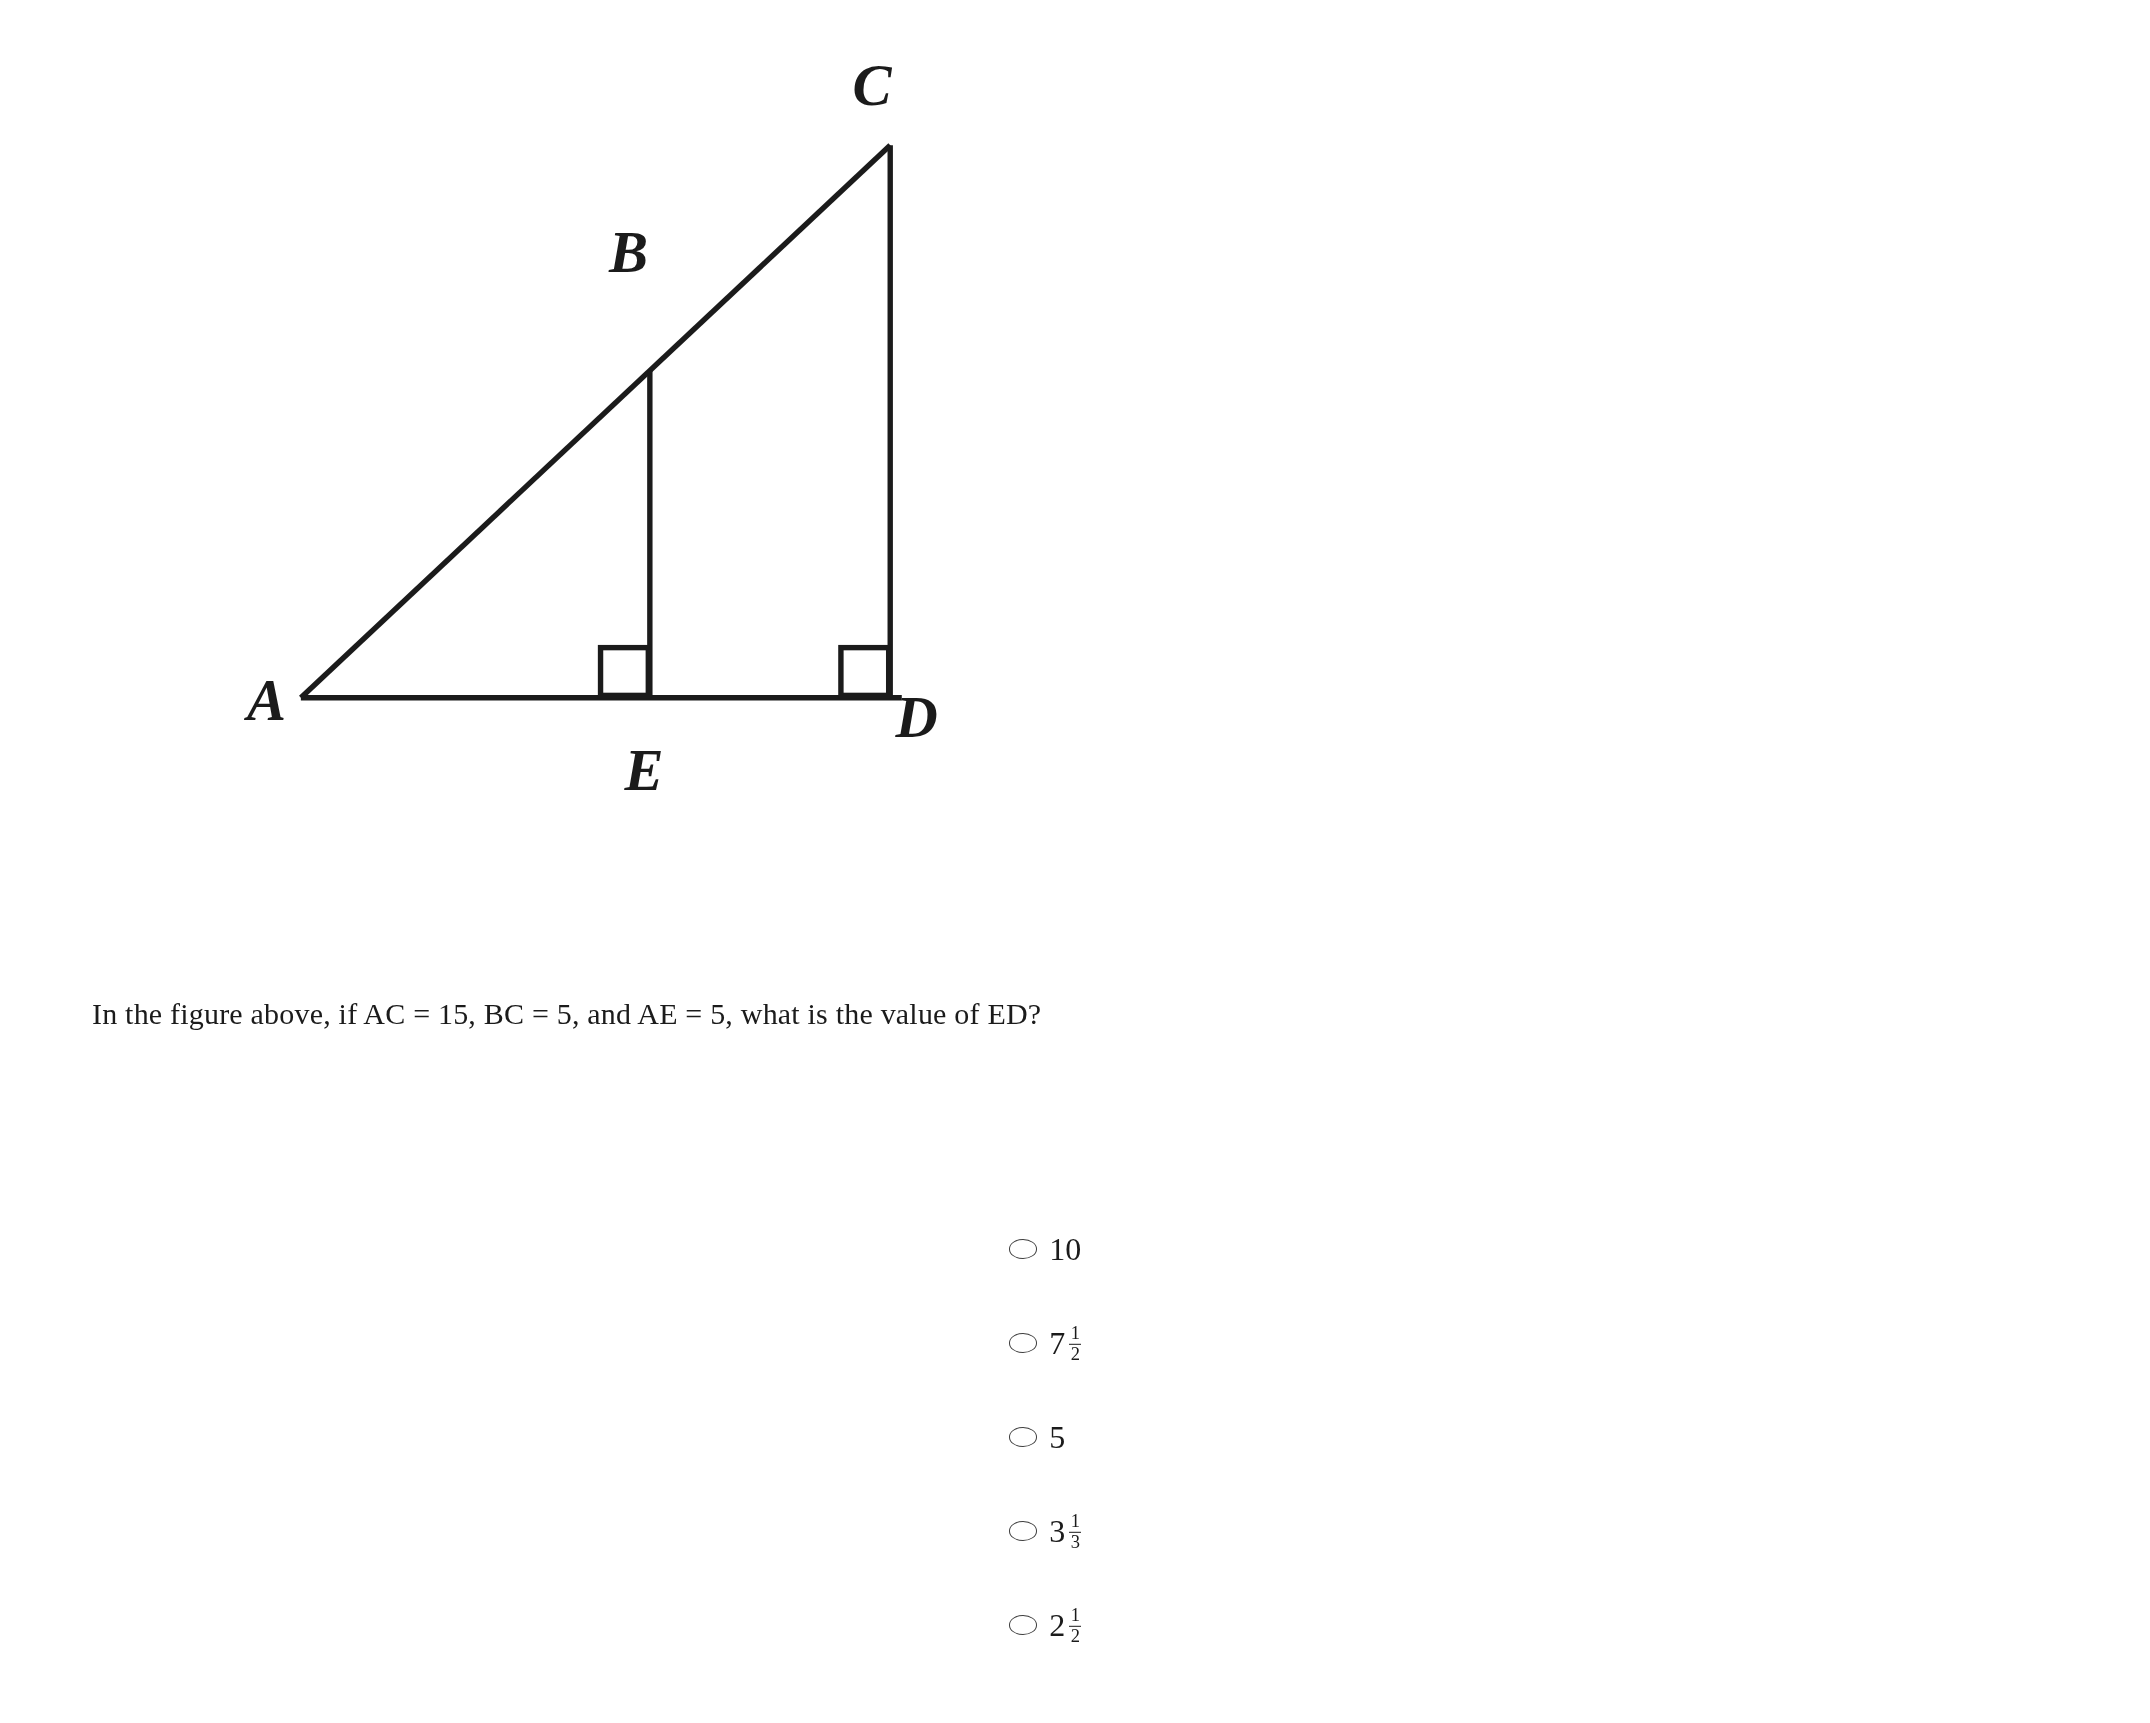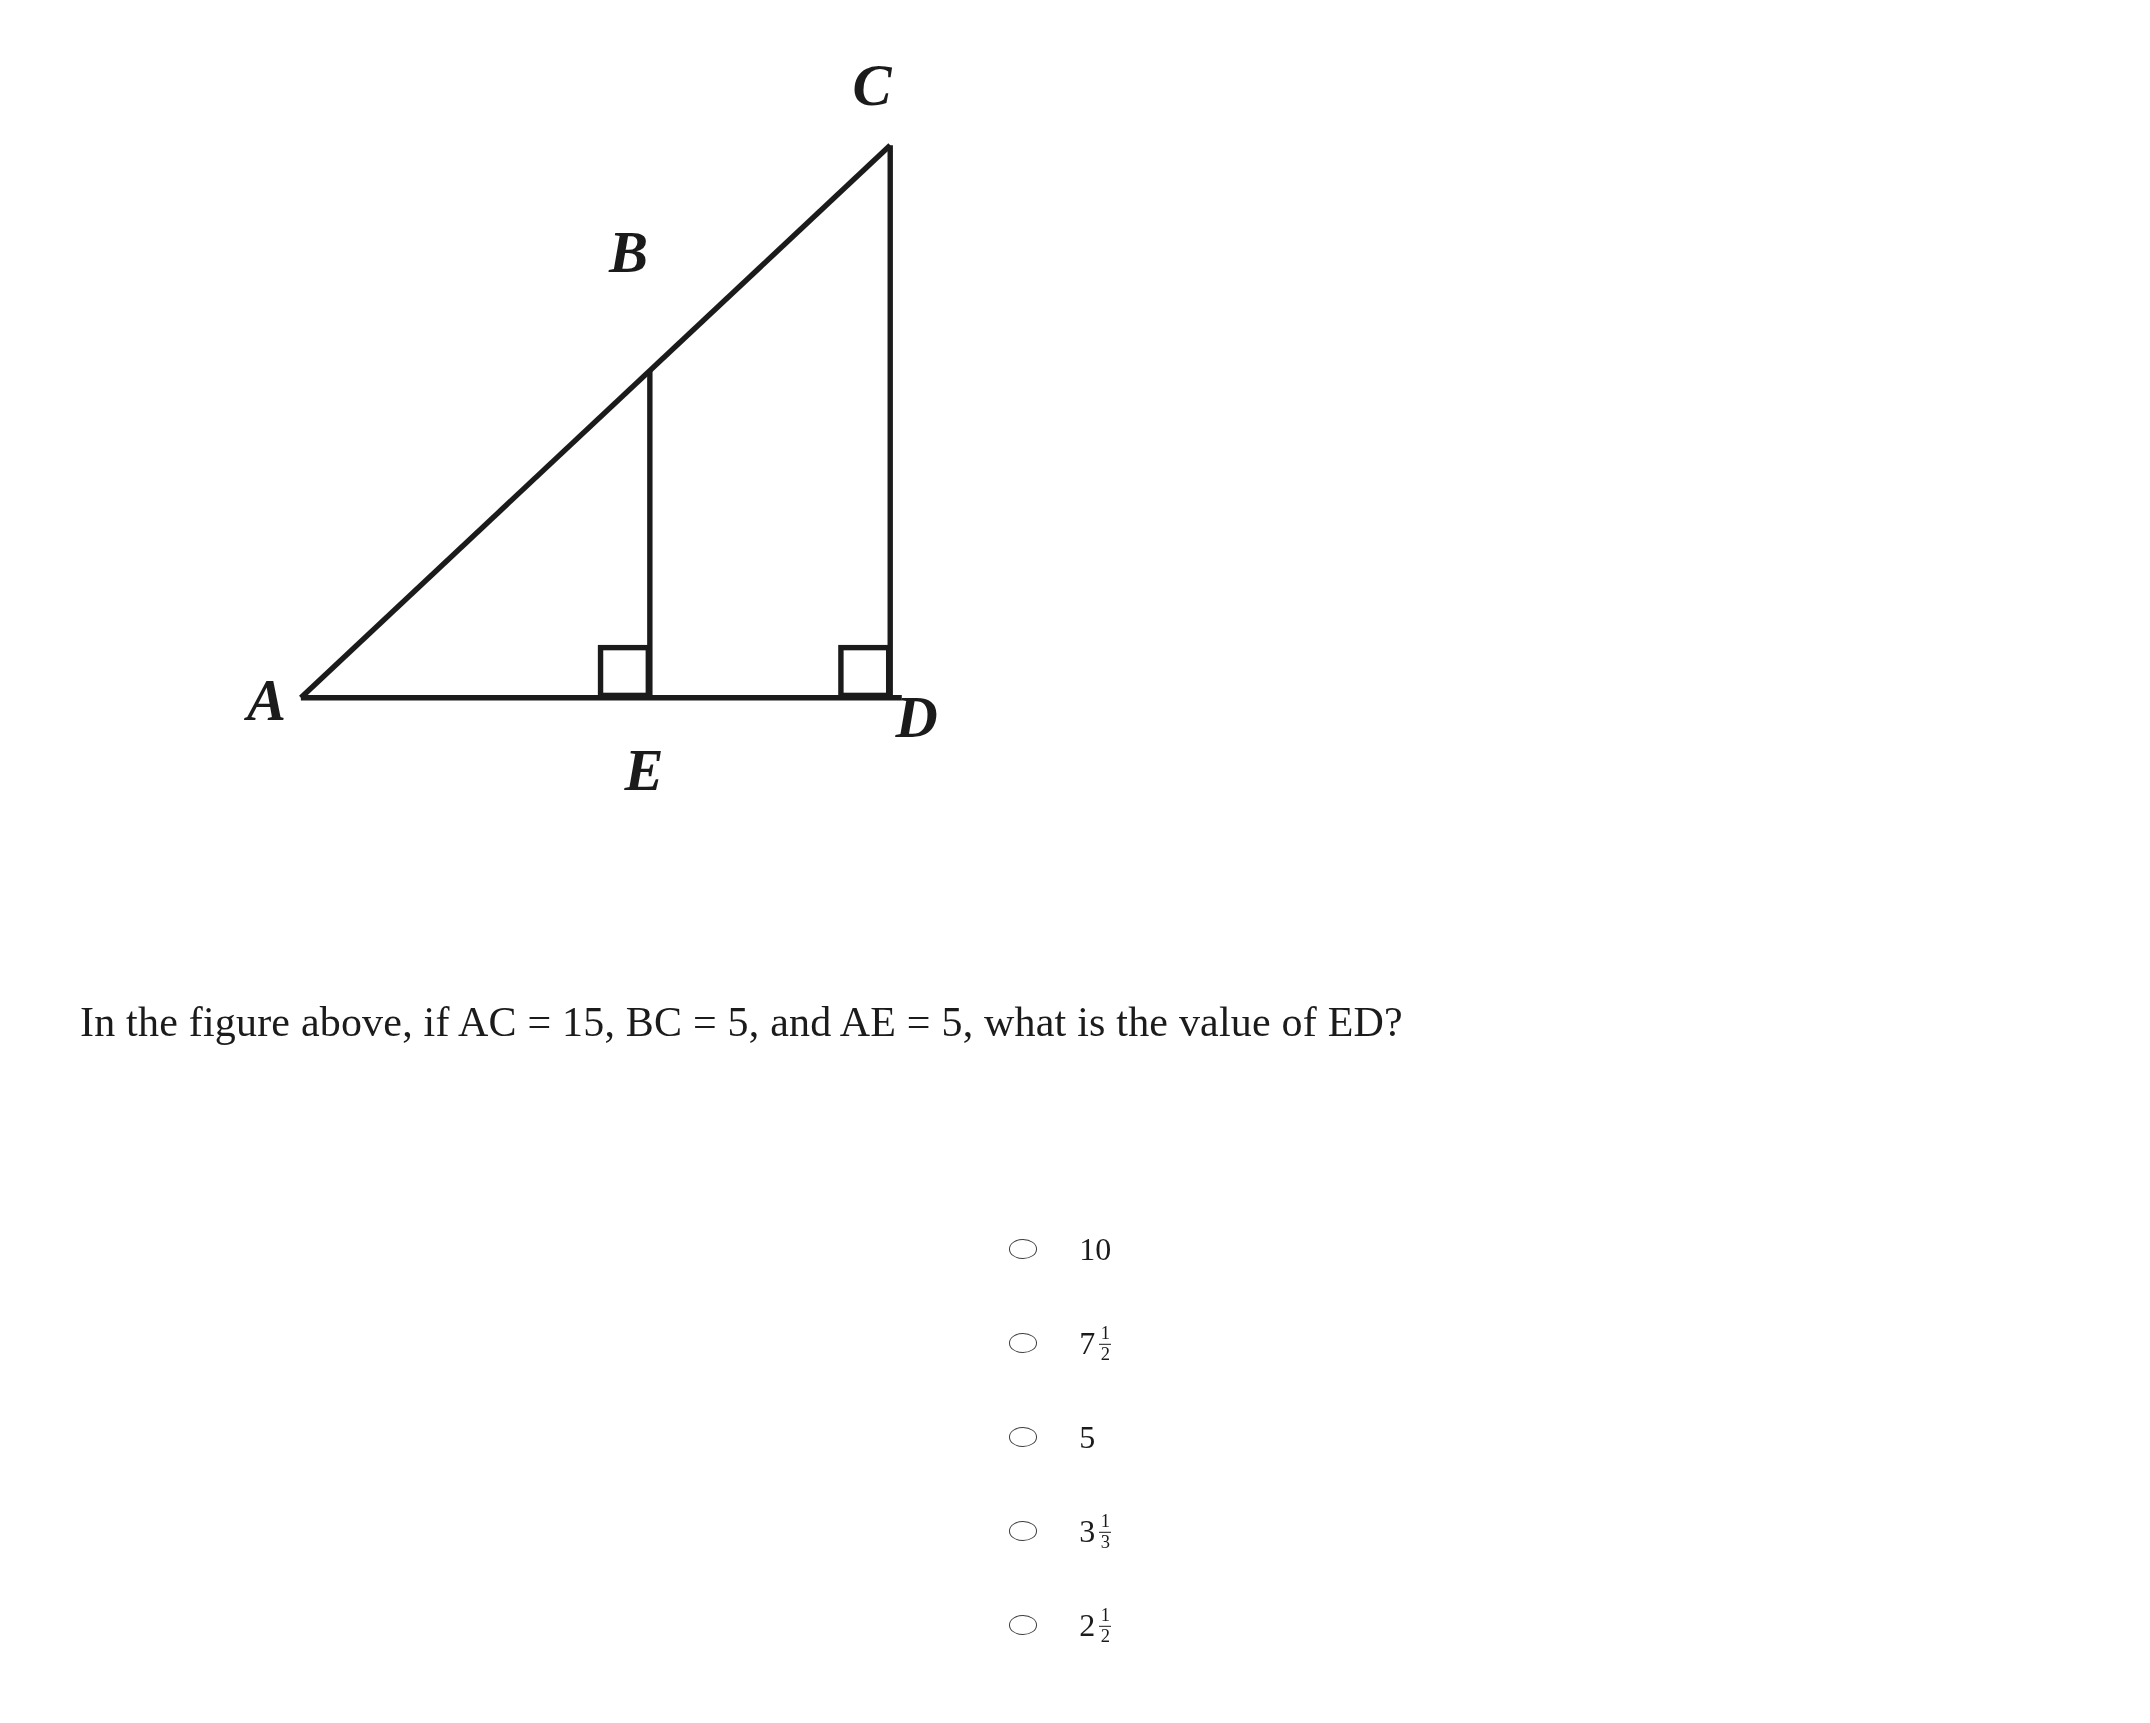--- a/index.html
+++ b/index.html
@@ -32,42 +32,41 @@
     font-family: "Liberation Serif", serif;
     font-style: italic;
     font-weight: 700;
     font-size: 76px;
     fill: #1b1b1b;
   }
 
   
   #question {
     position: absolute;
-    left: 80px;
+    left: 92px;
     top: 994px;
     width: 1695px;
-    font-size: 42px;
+    font-size: 30px;
     line-height: 1.35;
     letter-spacing: 0.2px;
     white-space: nowrap;
   }
 
   
   #choices {
     position: absolute;
     left: 1009px;
     top: 1202px;
     width: 694px;
   }
   .choice {
     display: flex;
     align-items: center;
     height: 94px;
     font-size: 32px;
-    gap: 30px;
   }
   .radio {
     width: 26px;
     height: 17.7px;
     border: 1.9px solid #3d3d3d;
     border-radius: 50%;
     background: #ffffff;
     flex: 0 0 auto;
     margin-right: 12.3px;
   }

